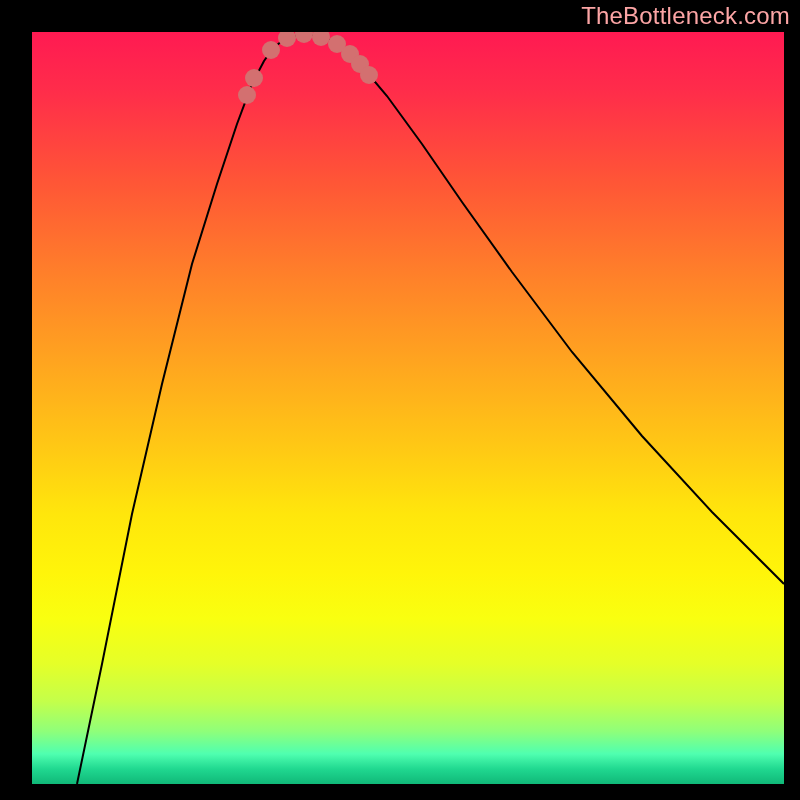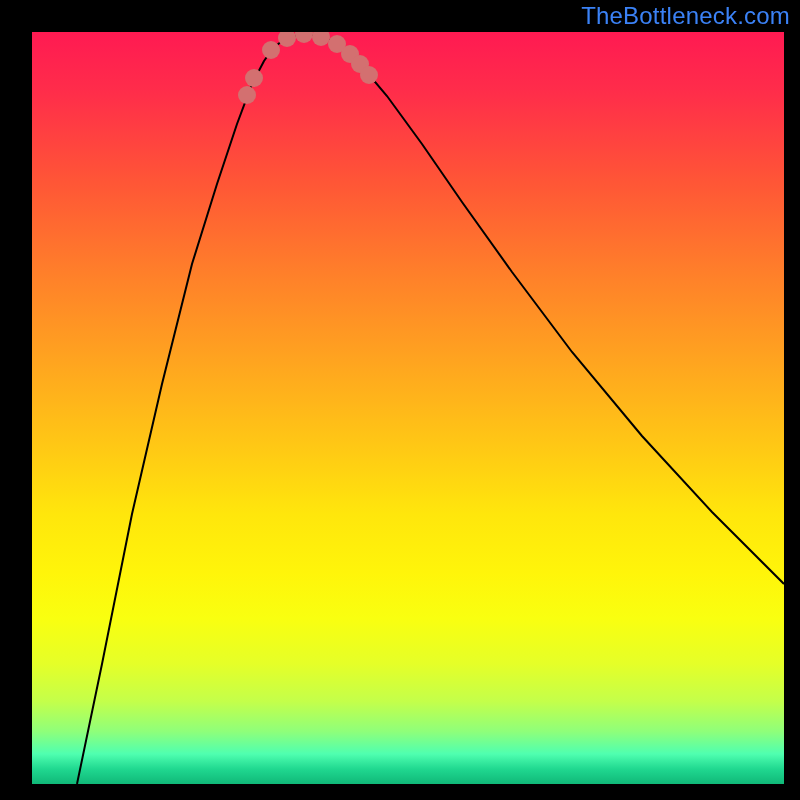--- a/index.html
+++ b/index.html
@@ -16,21 +16,21 @@
     height: 800px;
     background: #000000;
   }
   .watermark {
     position: absolute;
     top: 2px;
     right: 10px;
     font-family: Arial, Helvetica, sans-serif;
     font-size: 24px;
     font-weight: 500;
-    color: #3b82f6;
+    color: #fca5a5;
     letter-spacing: 0.2px;
     z-index: 10;
   }
   .plot {
     position: absolute;
     left: 32px;
     top: 32px;
     width: 752px;
     height: 752px;
     background: linear-gradient(

